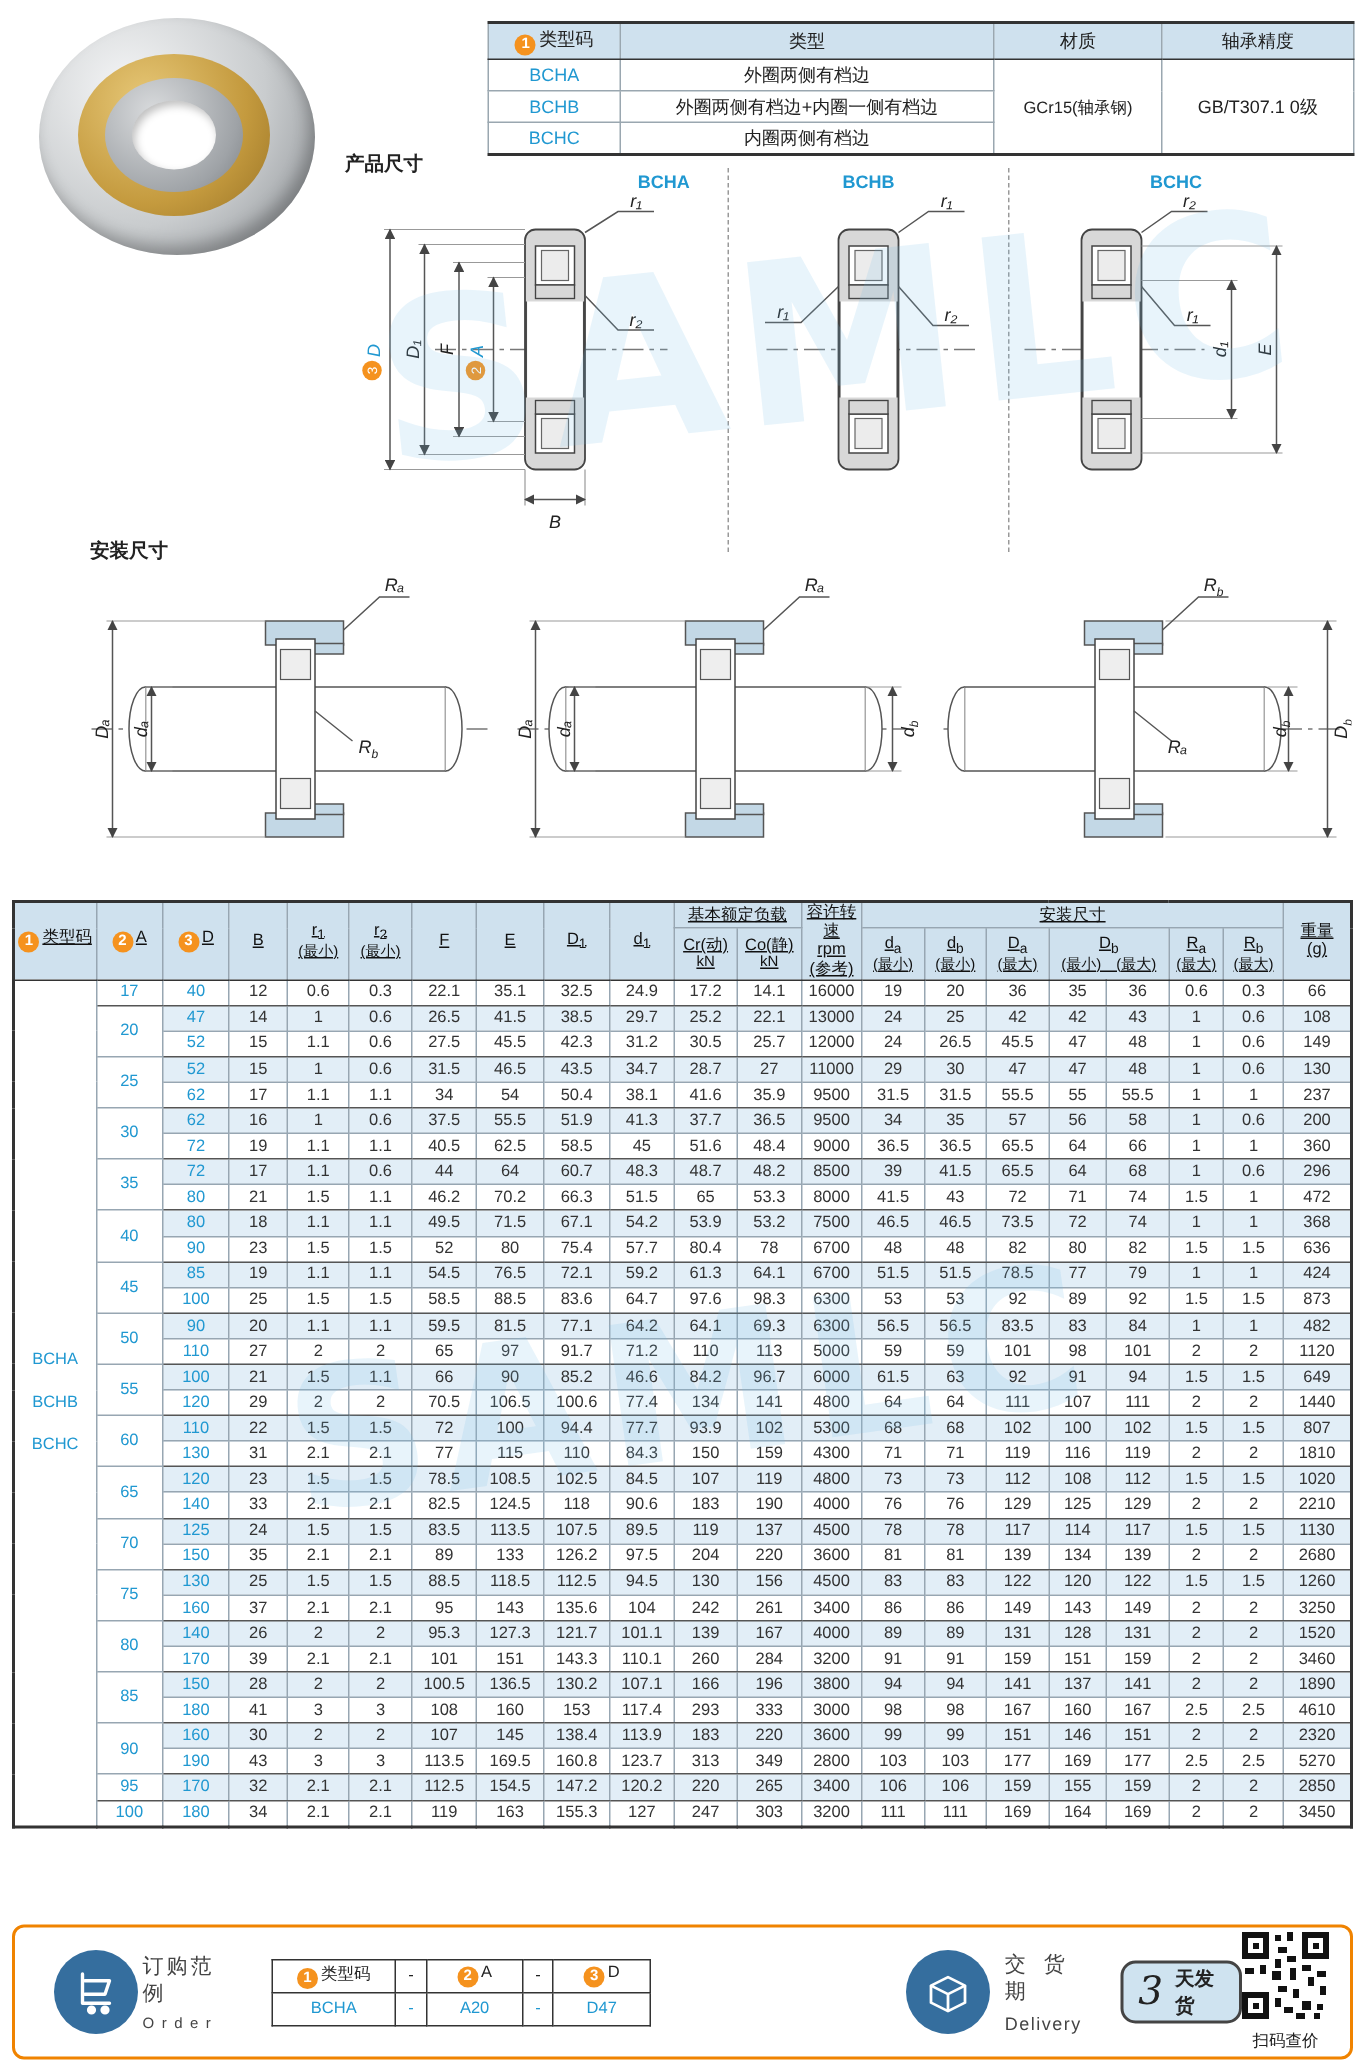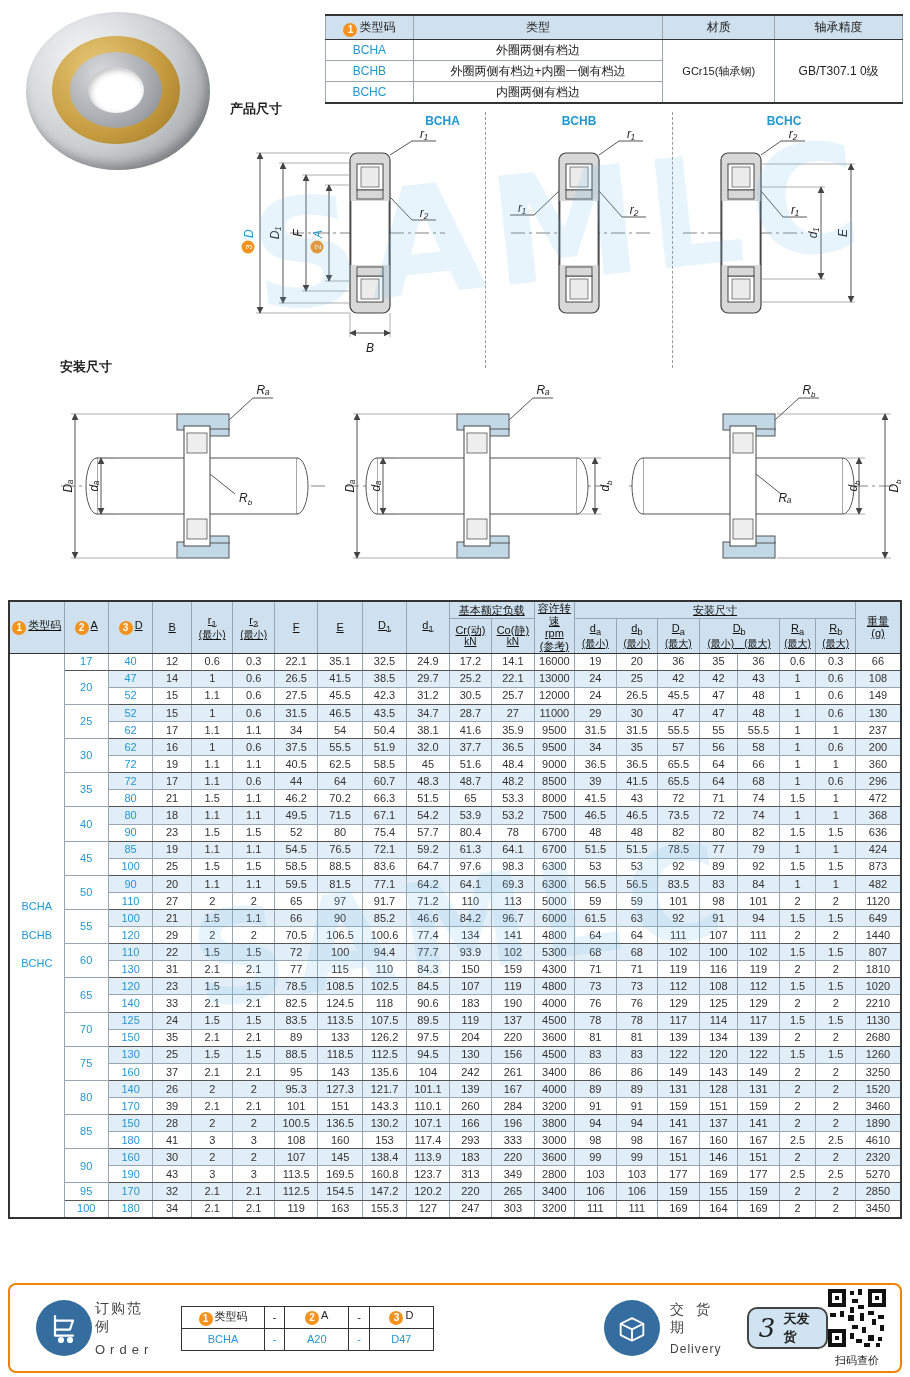--- a/index.html
+++ b/index.html
@@ -49,21 +49,21 @@
   .main-table tr.gend td{border-bottom:1.4px solid #555;}
   .main-table td.acell,.main-table td.codecell{background:#fff !important;color:#2098d1;}
   .main-table td.dcell{color:#2098d1;}
   .main-table td.codecell div{margin:16px 0;}
   
   .footer{position:absolute;left:8px;top:1283px;width:890px;height:86px;border:2px solid #f08300;border-radius:8px;
           display:flex;align-items:center;background:#fff;}
   .iconcir{width:56px;height:56px;border-radius:50%;background:#356e9e;display:flex;align-items:center;justify-content:center;flex:0 0 auto;}
   .order-labels{margin-left:3px;color:#444;}
   .order-cn{font-size:14px;letter-spacing:2px;}
-  .order-en{font-size:13px;letter-spacing:5px;margin-top:6px;}
+  .order-en{font-size:10px;letter-spacing:5px;margin-top:6px;}
   .order-table{border-collapse:collapse;font-size:11px;margin-left:28px;}
   .order-table td{border:1px solid #333;text-align:center;height:21px;padding:0 4px;}
   .order-table .hd{font-weight:bold;font-size:12px;}
   .delv-labels{margin-left:10px;color:#444;}
   .delv-cn{font-size:14px;letter-spacing:4px;}
   .delv-en{font-size:12px;margin-top:5px;letter-spacing:1px;}
   .days-box{margin-left:14px;background:#cfe3f0;border:2px solid #444;border-radius:10px;height:38px;
             display:flex;align-items:center;padding:0 10px;}
   .days-num{font-size:26px;font-style:italic;font-family:"DejaVu Serif",serif;margin-right:8px;color:#222;}
   .days-txt{font-size:13px;font-weight:bold;color:#222;}
@@ -551,21 +551,21 @@
           </tr>
           <tr class="alt">
             <td rowspan="2" class="acell">30</td>
             <td class="dcell">62</td>
             <td>16</td>
             <td>1</td>
             <td>0.6</td>
             <td>37.5</td>
             <td>55.5</td>
             <td>51.9</td>
-            <td>32.0</td>
+            <td>41.3</td>
             <td>37.7</td>
             <td>36.5</td>
             <td>9500</td>
             <td>34</td>
             <td>35</td>
             <td>57</td>
             <td>56</td>
             <td>58</td>
             <td>1</td>
             <td>0.6</td>

